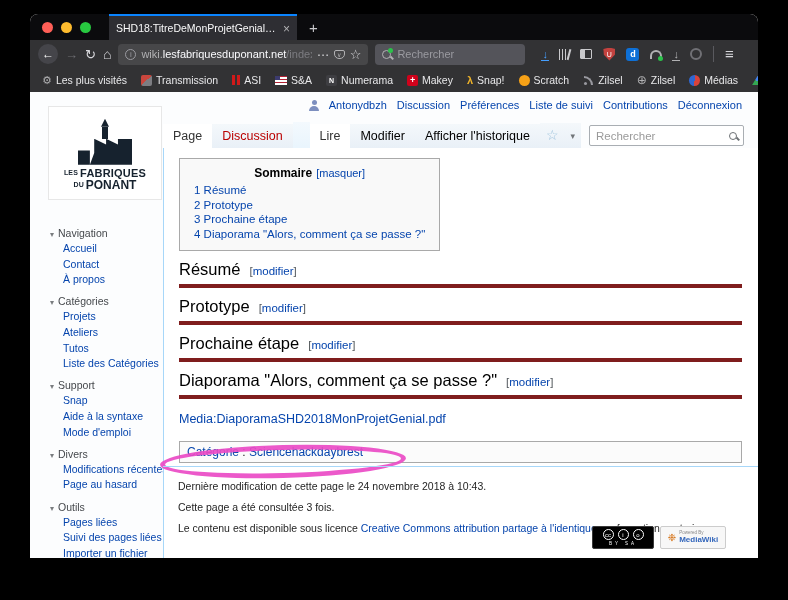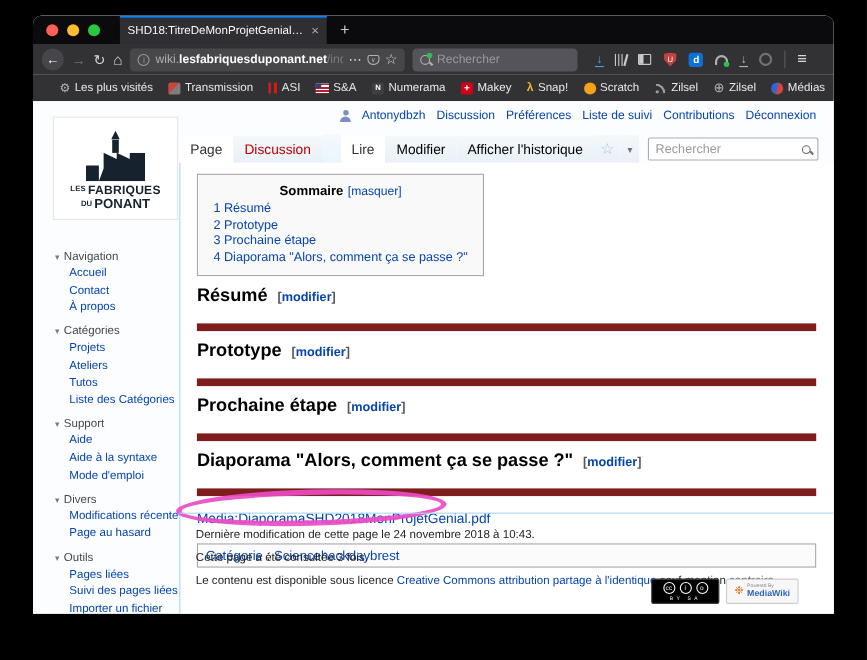--- a/index.html
+++ b/index.html
@@ -24,21 +24,21 @@
   .navbtn { color:#d7d7db; font-size:13px; line-height:1; }
   .backbtn { width:20px; height:20px; border-radius:50%; background:#45454a; display:flex; align-items:center; justify-content:center; }
   .backbtn::before{ content:"←"; color:#f9f9fa; font-size:12px; }
   .fwdbtn::before{ content:"→"; color:#6d6d72; }
   .reloadbtn::before{ content:"↻"; }
   .homebtn::before{ content:"⌂"; font-size:14px; }
   .urlbar { width:250px; height:21px; background:#474749; border-radius:4px; display:flex; align-items:center; padding:0 7px; gap:5px; }
   .info-i { width:11px; height:11px; border:1px solid #9a9aa0; border-radius:50%; color:#9a9aa0;
     font-size:8px; display:flex; align-items:center; justify-content:center; flex:0 0 11px; }
   .urltext { flex:1; font-size:11px; color:#b1b1b3; white-space:nowrap; overflow:hidden; }
-  .urltext b { color:#fbfbfe; font-weight:700;margin-top:22px; }
+  .urltext b { color:#fbfbfe; font-weight:400;margin-top:22px; }
   .urltext .path { color:#7c7c81; }
   .dots3::before{ content:"⋯"; color:#d7d7db; font-size:12px; }
   .pocket { width:11px; height:9px; border:1.5px solid #b1b1b3; border-radius:2px 2px 5px 5px;
     display:flex; align-items:center; justify-content:center; color:#b1b1b3; font-size:6px; }
   .pocket::before{ content:"∨"; }
   .star-o::before{ content:"☆"; color:#d7d7db; font-size:13px; }
   .bsearch { width:150px; height:21px; background:#54545a; border:none; border-radius:4px; display:flex; align-items:center; padding:0 7px; gap:6px; }
   .mag { position:relative; width:9px; height:9px; border:1.5px solid #b1b1b3; border-radius:50%; flex:0 0 9px; }
   .mag::before{ content:""; position:absolute; width:4px; height:1.5px; background:#b1b1b3;
     right:-3.5px; bottom:-1px; transform:rotate(45deg); }
@@ -57,21 +57,21 @@
   .ublock { width:12px; height:13px; background:#c3423f; clip-path:polygon(50% 0,100% 12%,96% 55%,50% 100%,4% 55%,0 12%);
     display:flex; align-items:center; justify-content:center; color:#fff; font-size:7px; }
   .dashl { width:13px; height:13px; border-radius:3px; background:#0e70d6; color:#fff; font-weight:bold;
     font-size:9px; display:flex; align-items:center; justify-content:center; }
   .headset { position:relative; width:12px; height:9px; border:2px solid #b1b1b3; border-bottom:none; border-radius:7px 7px 0 0; }
   .headset::after{ content:""; position:absolute; right:-3px; bottom:-2px; width:5px; height:5px; border-radius:50%; background:#2bc14a; }
   .acct { width:12px; height:12px; border-radius:50%; border:2px solid #707075; }
   .vsep { width:1px; height:16px; background:#5a5a5f; }
   .burger::before{ content:"≡"; color:#d7d7db; font-size:15px; }
 
-  .bmbar { height:24px; background:#323234; display:flex; align-items:center; padding:0 24px; gap:14px; flex:0 0 24px;
+  .bmbar { height:24px; background:#323234; display:flex; align-items:center; padding:0 12px; gap:14px; flex:0 0 24px;
     font-size:10.5px; color:#e8e8ea; white-space:nowrap; }
   .bm { display:flex; align-items:center; gap:4px; }
   .bi { display:inline-block; }
   .ic-gear::before{ content:"⚙"; color:#b1b1b3; font-size:11px; }
   .ic-trans { width:11px; height:11px; border-radius:2px; background:linear-gradient(135deg,#c9463d 50%,#7d7d82 50%); }
   .ic-asi { width:8px; height:10px; background:linear-gradient(90deg,#d11a1a 0 35%,transparent 35% 62%,#d11a1a 62% 97%,transparent 97%); }
   .ic-flag { position:relative; width:12px; height:9px; background:repeating-linear-gradient(#b22234 0 1.5px,#fff 1.5px 3px); }
   .ic-flag::before{ content:""; position:absolute; left:0; top:0; width:5px; height:4px; background:#3c3b6e; }
   .ic-num { width:11px; height:11px; border-radius:2px; background:#3e3e42; color:#fff; font-size:7px; font-weight:bold;
     display:flex; align-items:center; justify-content:center; }
@@ -132,21 +132,21 @@
 
   .content { position:absolute; left:133px; right:0; top:56px; bottom:0; background:#fff;
     border-left:1px solid #a7d7f9; padding:0 16px 0 15px; }
   .c-bottom { position:absolute; left:133px; right:0; top:374px; border-top:1px solid #a7d7f9; }
   h1.ptitle { font-size:22px; font-weight:400; color:#000; margin-top:7px; padding-bottom:3px; border-bottom:1px solid #aaa; line-height:27px; }
   .toc { display:inline-block; margin-top:10px; border:1px solid #a9a9a9; background:#f9f9f9; padding:7px 14px 8px; min-width:182px; }
   .toc-head { text-align:center; font-size:12px; margin-bottom:4px; }
   .toc-head b { color:#000; }
   .toc a.toggle { font-size:11px; margin-left:4px; }
   .toc-i { display:block; font-size:11.5px; margin:2.5px 0; }
-  h2.sec { font-size:16.5px; font-weight:700; color:#000; margin-top:9px; padding-bottom:13px; border-bottom:7px solid #7f1d1d; line-height:19px; }
+  h2.sec { font-size:16.5px; font-weight:400; color:#000; margin-top:9px; padding-bottom:3px; border-bottom:4px solid #7f1d1d; line-height:19px; }
   .editsec { font-size:11.5px; margin-left:9px; }
   .editsec .br { color:#54595d; }
   .media-link { display:inline-block; font-size:12.5px; margin-top:13px; }
   .ellipse { position:absolute; left:-4px; top:297px; width:246px; height:33px; border:5px solid #ea4bc6;
     border-radius:50%; transform:rotate(-1.5deg); opacity:.92; pointer-events:none; }
   .catbox { margin-top:14px; border:1px solid #a9a9a9; background:#fbfbfb; padding:3px 7px; font-size:12px; color:#222; }
 
   .wfooter { position:absolute; left:148px; right:16px; top:388px; font-size:10.5px; color:#252525; }
   .wfooter p { margin-bottom:9px; }
   .flinks { margin-top:2px; display:flex; gap:14px; font-size:10.5px; }
@@ -305,21 +305,21 @@
           <span>Catégories</span>
         </div>
       <a class="snav-i">Projets</a>
       <a class="snav-i">Ateliers</a>
       <a class="snav-i">Tutos</a>
       <a class="snav-i">Liste des Catégories</a>
       <div class="snav-h">
           <span class="caret-d"></span>
           <span>Support</span>
         </div>
-      <a class="snav-i">Aide</a>
+      <a class="snav-i">Snap</a>
       <a class="snav-i">Aide à la syntaxe</a>
       <a class="snav-i">Mode d'emploi</a>
       <div class="snav-h">
           <span class="caret-d"></span>
           <span>Divers</span>
         </div>
       <a class="snav-i">Modifications récentes</a>
       <a class="snav-i">Page au hasard</a>
       <div class="snav-h">
           <span class="caret-d"></span>

